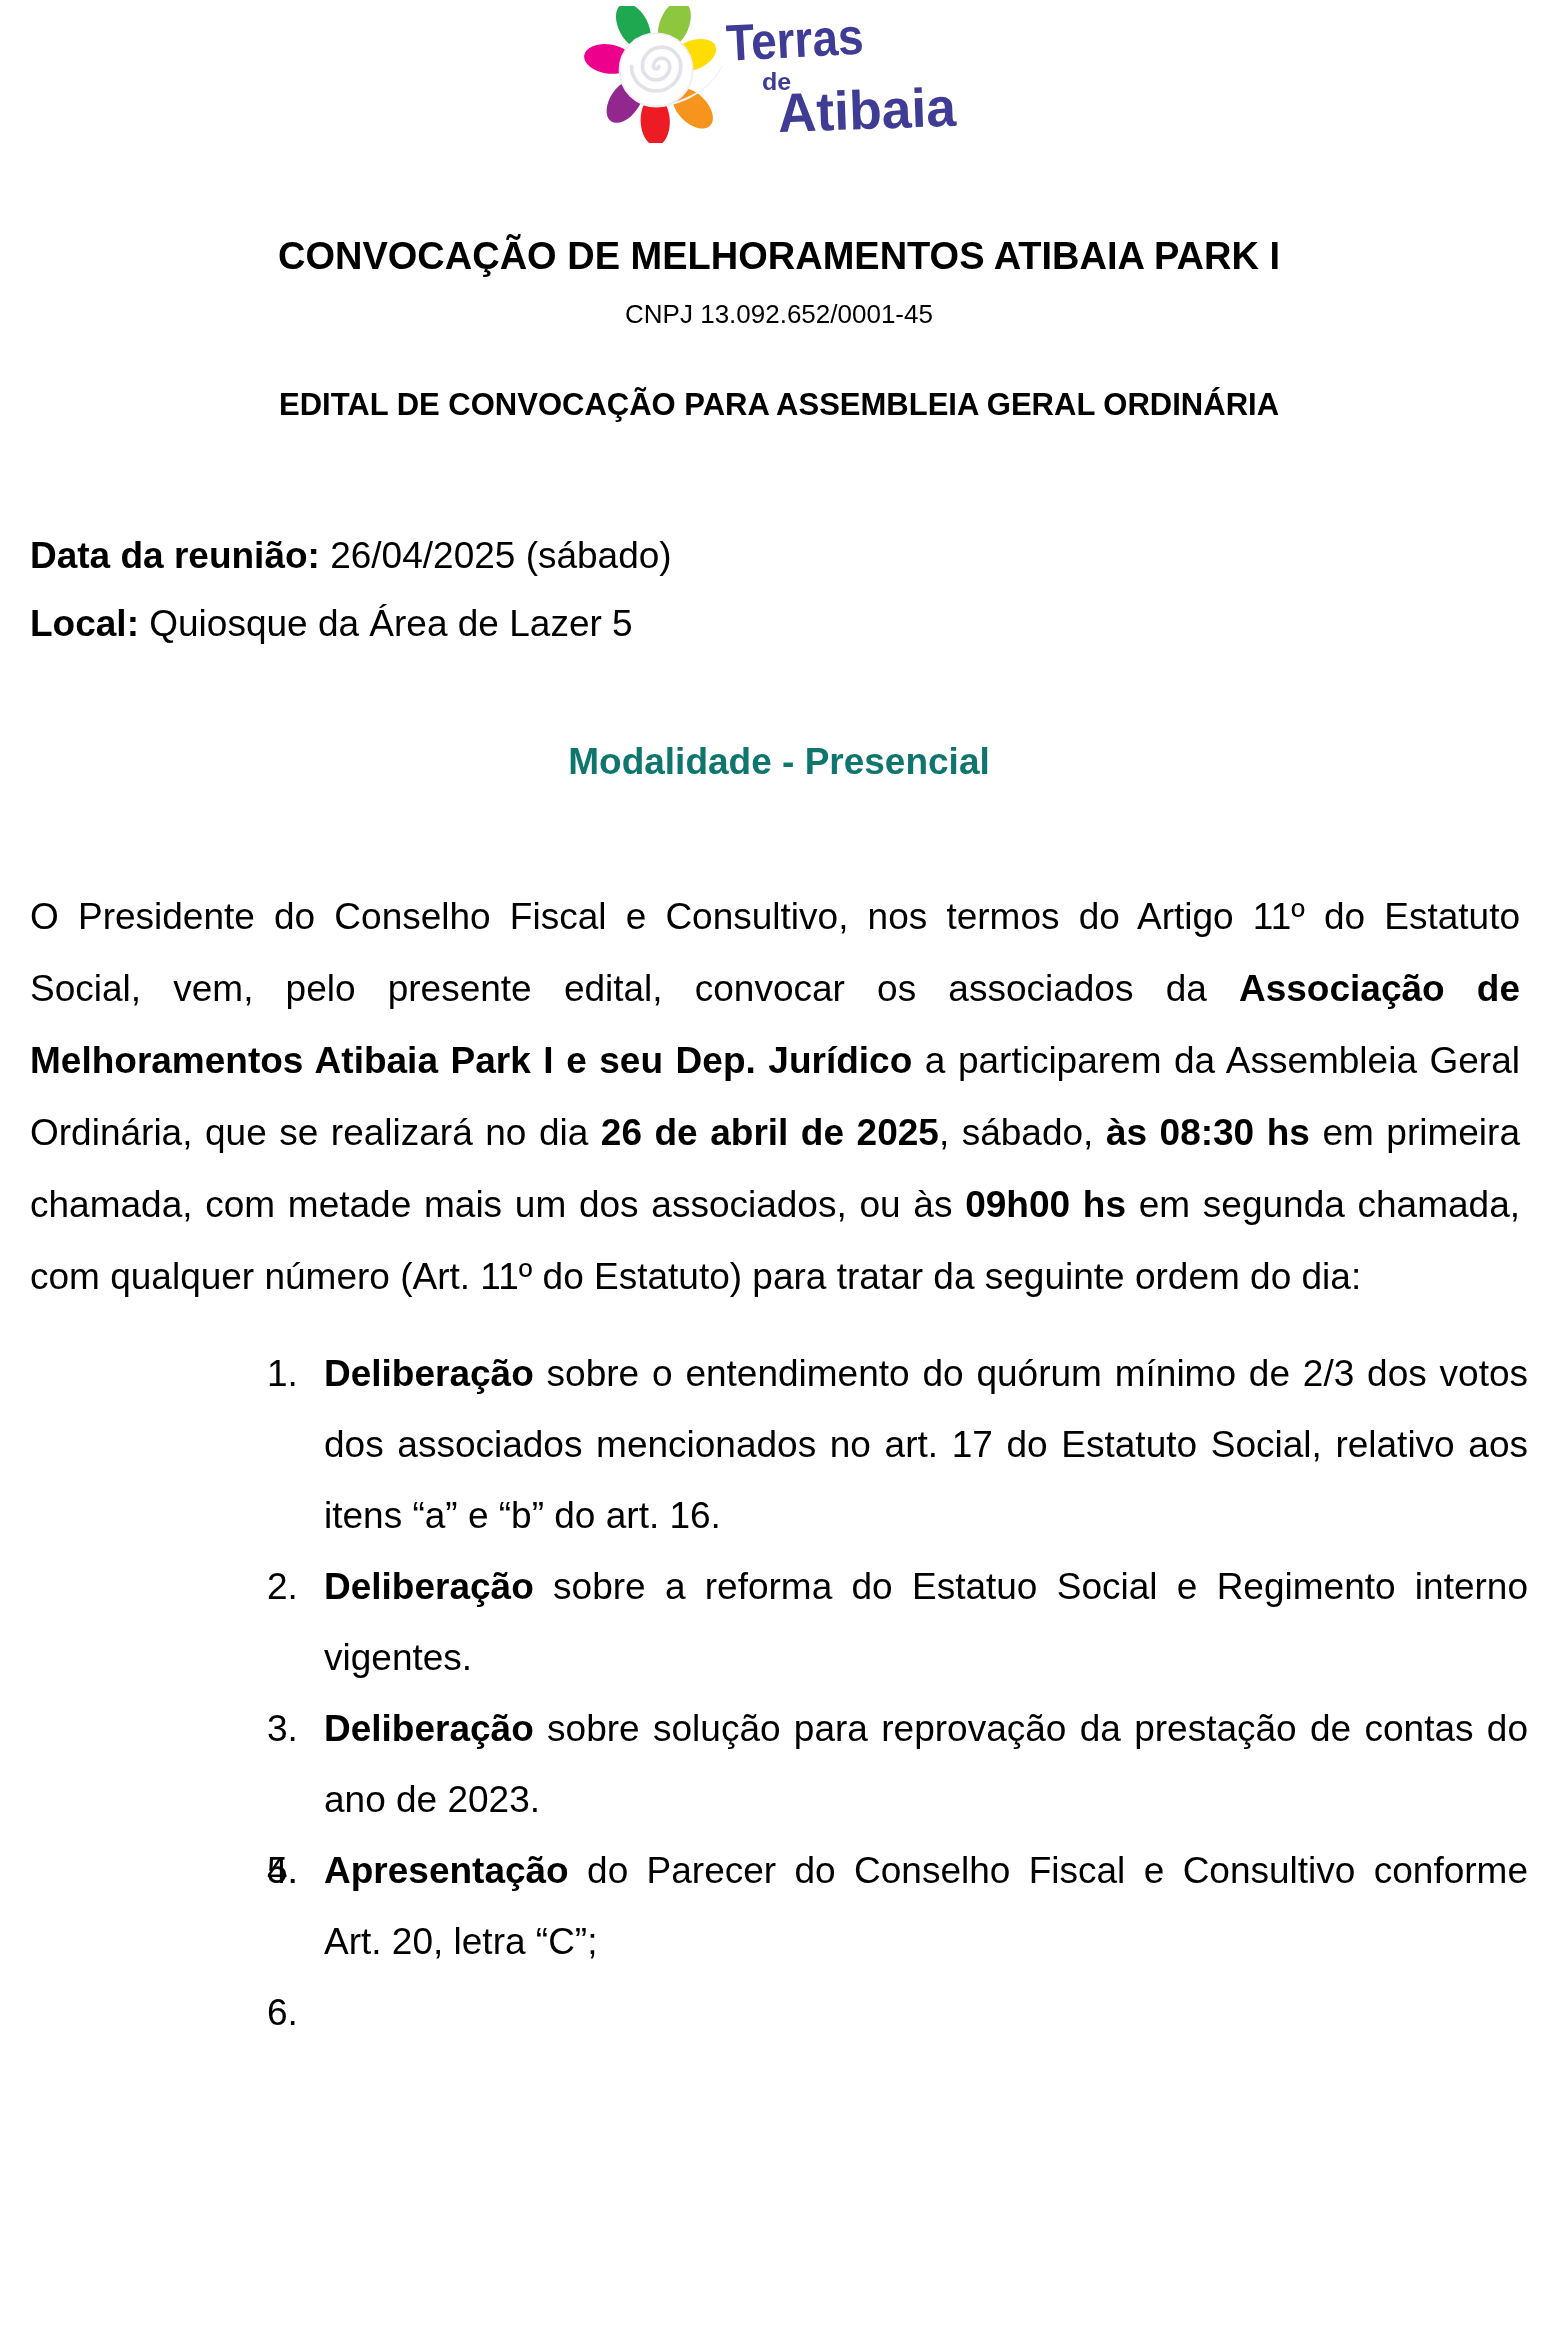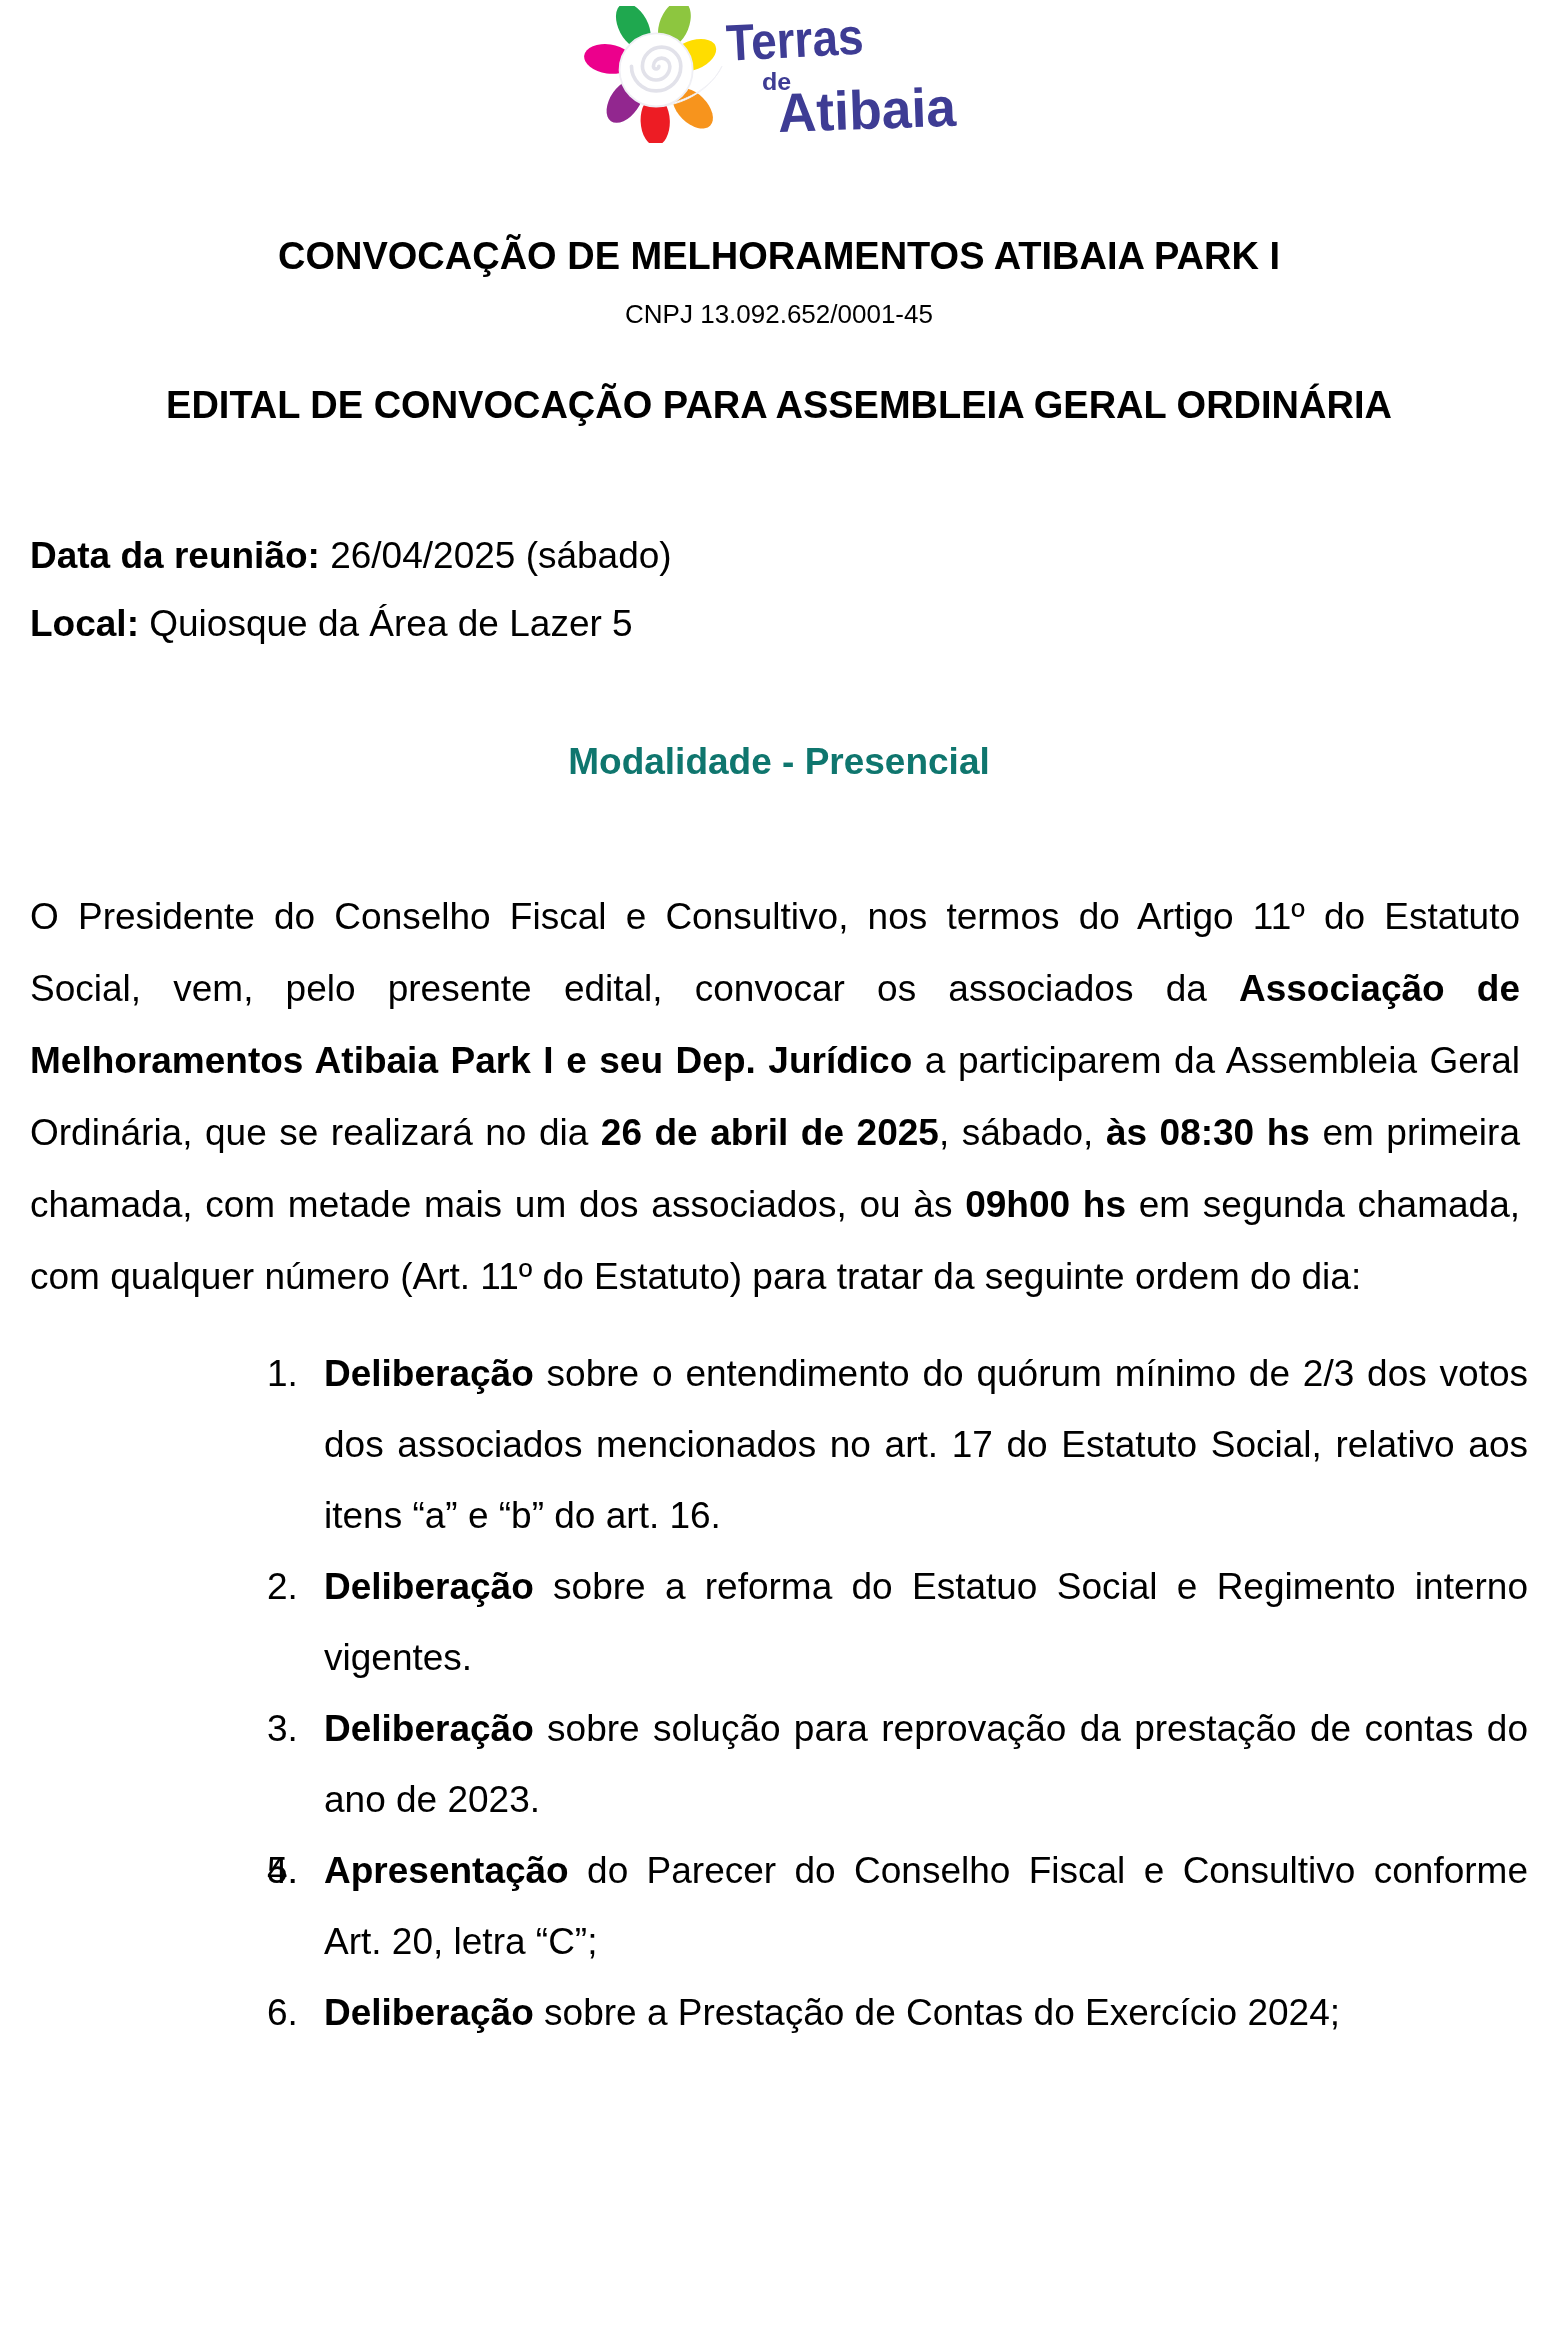--- a/index.html
+++ b/index.html
@@ -26,21 +26,21 @@
     justify-content:center;
   }
   .logo-wrap svg text {
     font-family:"Liberation Sans", sans-serif;
     font-weight:bold;
   }
 
   
   .org-name   { margin-top:84px; font-size:38px; line-height:58px; font-weight:bold; }
   .cnpj       { font-size:26px; line-height:58px; }
-  .doc-title  { margin-top:33px; font-size:38px; line-height:58px; font-weight:bold; }
+  .doc-title  { margin-top:33px; font-size:31px; line-height:58px; font-weight:bold; }
 
   
   .info       { margin-top:88px; font-size:37px; line-height:68px; }
 
   
   .modality   { margin-top:75px; font-size:37px; line-height:58px; font-weight:bold; color:#0f766e; }
 
   
   .intro {
     margin:90px 8px 0 0;
@@ -121,19 +121,18 @@
       </li>
       <li class="agenda-item">
         <span class="num">4.</span>
       </li>
       <li class="agenda-item">
         <span class="num">5.</span>
         <span class="item-text"><span class="b">Apresentação</span><span> do Parecer do Conselho Fiscal e Consultivo conforme Art. 20, letra “C”;</span></span>
       </li>
       <li class="agenda-item">
         <span class="num">6.</span>
-        <span class="item-text"><span class="b">Deliberação</span><span> sobre a Prestação de Contas do Exercício 2024;</span></span>
       </li>
     </ol>
 
   </div>
 </div>
 
 
 </body></html>

